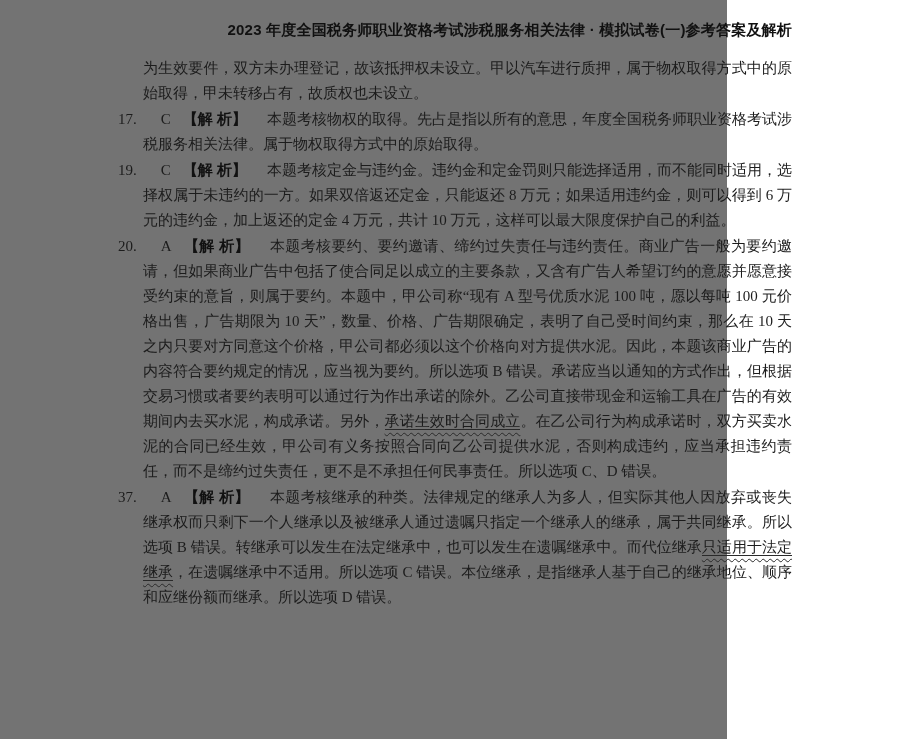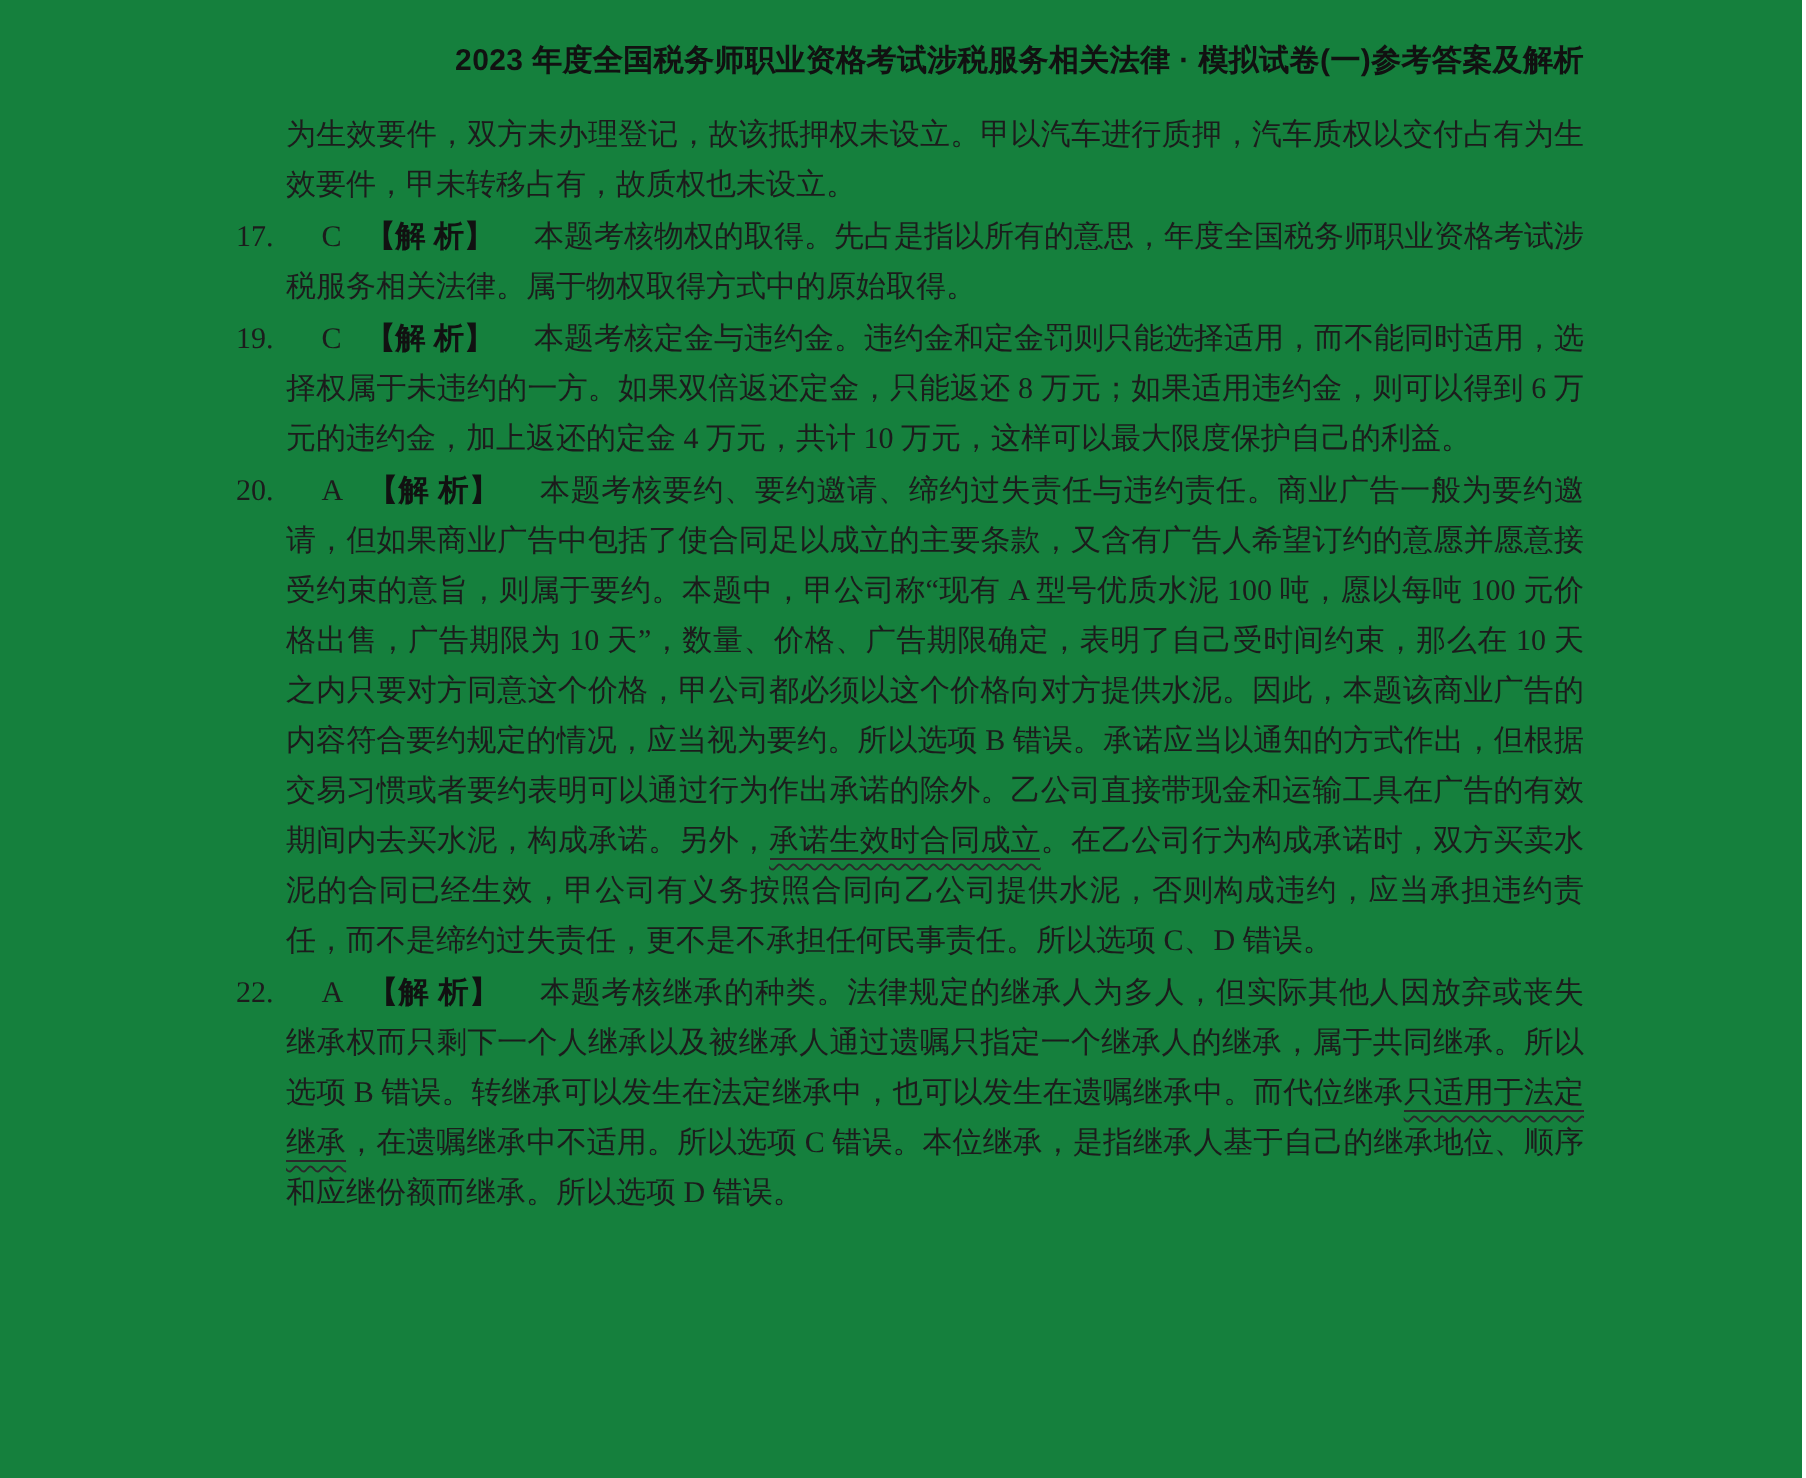--- a/index.html
+++ b/index.html
@@ -5,23 +5,23 @@
   html, body {
     margin: 0;
     padding: 0;
     background: #ffffff;
     width: 903px;
     height: 739px;
     overflow: hidden;
   }
   .page {
     position: relative;
-    width: 901px;
+    width: 727px;
     height: 739px;
-    background: #15803d;
+    background: #737373;
     color: #1c1c1c;
     font-family: "Liberation Serif", serif;
   }
   .header-title {
     position: absolute;
     top: 21px;
     left: 118px;
     width: 674px;
     text-align: right;
     font-family: "Liberation Sans", sans-serif;
@@ -68,22 +68,22 @@
     text-decoration-skip-ink: none;
   }
 </style>
 </head>
 <body>
 
 <div class="page">
   <div class="header-title">2023 年度全国税务师职业资格考试涉税服务相关法律 · 模拟试卷(一)参考答案及解析</div>
 
   <div class="content">
-    <p class="intro-para">为生效要件，双方未办理登记，故该抵押权未设立。甲以汽车进行质押，汽车质权以交付占有为生效要件，甲未转移占有，故质权也未设立。</p>
+    <p class="intro-para">为生效要件，双方未办理登记，故该抵押权未设立。甲以汽车进行质押，属于物权取得方式中的原始取得，甲未转移占有，故质权也未设立。</p>
 
     <div id="answer-list">
         <div class="item"><span class="num">17.</span><span class="ans">C</span><span class="label">【解 析】</span><span>本题考核物权的取得。先占是指以所有的意思，年度全国税务师职业资格考试涉税服务相关法律。属于物权取得方式中的原始取得。</span></div>
         <div class="item"><span class="num">19.</span><span class="ans">C</span><span class="label">【解 析】</span><span>本题考核定金与违约金。违约金和定金罚则只能选择适用，而不能同时适用，选择权属于未违约的一方。如果双倍返还定金，只能返还 8 万元；如果适用违约金，则可以得到 6 万元的违约金，加上返还的定金 4 万元，共计 10 万元，这样可以最大限度保护自己的利益。</span></div>
         <div class="item"><span class="num">20.</span><span class="ans">A</span><span class="label">【解 析】</span><span>本题考核要约、要约邀请、缔约过失责任与违约责任。商业广告一般为要约邀请，但如果商业广告中包括了使合同足以成立的主要条款，又含有广告人希望订约的意愿并愿意接受约束的意旨，则属于要约。本题中，甲公司称“现有 A 型号优质水泥 100 吨，愿以每吨 100 元价格出售，广告期限为 10 天”，数量、价格、广告期限确定，表明了自己受时间约束，那么在 10 天之内只要对方同意这个价格，甲公司都必须以这个价格向对方提供水泥。因此，本题该商业广告的内容符合要约规定的情况，应当视为要约。所以选项 B 错误。承诺应当以通知的方式作出，但根据交易习惯或者要约表明可以通过行为作出承诺的除外。乙公司直接带现金和运输工具在广告的有效期间内去买水泥，构成承诺。另外，</span><span class="emph">承诺生效时合同成立</span><span>。在乙公司行为构成承诺时，双方买卖水泥的合同已经生效，甲公司有义务按照合同向乙公司提供水泥，否则构成违约，应当承担违约责任，而不是缔约过失责任，更不是不承担任何民事责任。所以选项 C、D 错误。</span></div>
-        <div class="item"><span class="num">22.</span><span class="ans">A</span><span class="label">【解 析】</span><span>本题考核继承的种类。法律规定的继承人为多人，但实际其他人因放弃或丧失继承权而只剩下一个人继承以及被继承人通过遗嘱只指定一个继承人的继承，属于共同继承。所以选项 B 错误。转继承可以发生在法定继承中，也可以发生在遗嘱继承中。而代位继承</span><span class="emph">只适用于法定继承</span><span>，在遗嘱继承中不适用。所以选项 C 错误。本位继承，是指继承人基于自己的继承地位、顺序和应继份额而继承。所以选项 D 错误。</span></div>
+        <div class="item"><span class="num">37.</span><span class="ans">A</span><span class="label">【解 析】</span><span>本题考核继承的种类。法律规定的继承人为多人，但实际其他人因放弃或丧失继承权而只剩下一个人继承以及被继承人通过遗嘱只指定一个继承人的继承，属于共同继承。所以选项 B 错误。转继承可以发生在法定继承中，也可以发生在遗嘱继承中。而代位继承</span><span class="emph">只适用于法定继承</span><span>，在遗嘱继承中不适用。所以选项 C 错误。本位继承，是指继承人基于自己的继承地位、顺序和应继份额而继承。所以选项 D 错误。</span></div>
       </div>
   </div>
 </div>
 
 </body></html>

